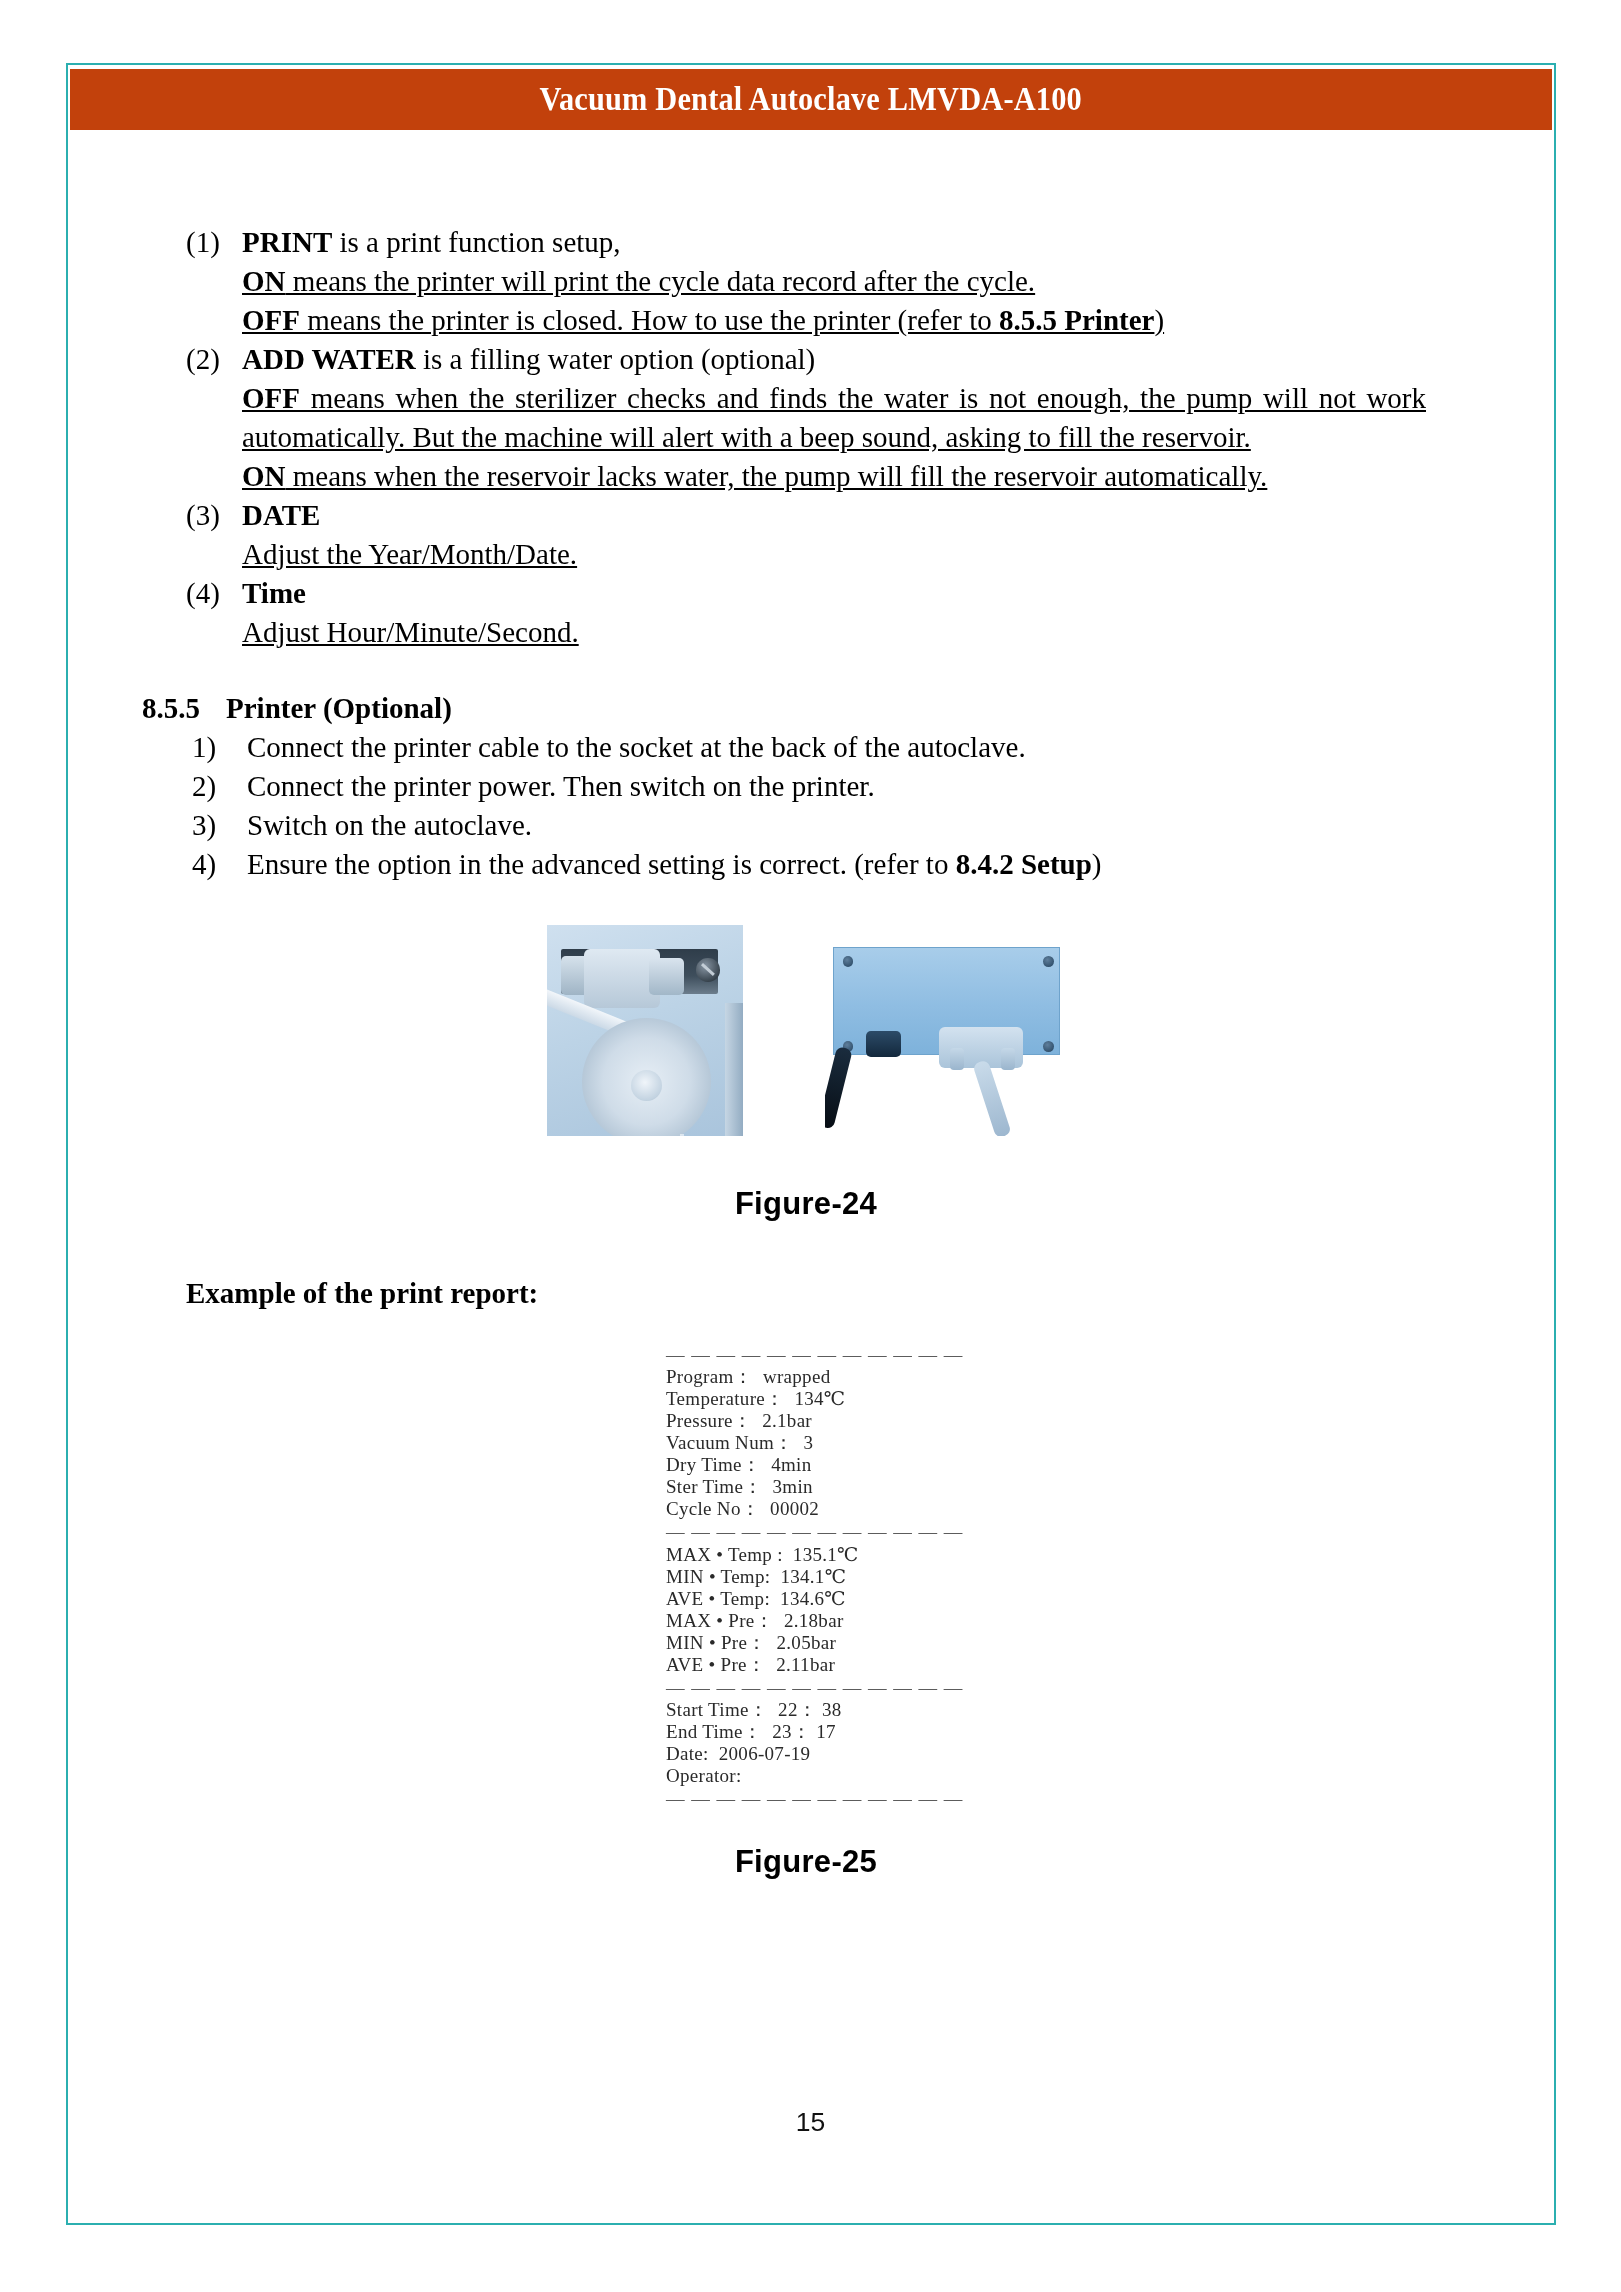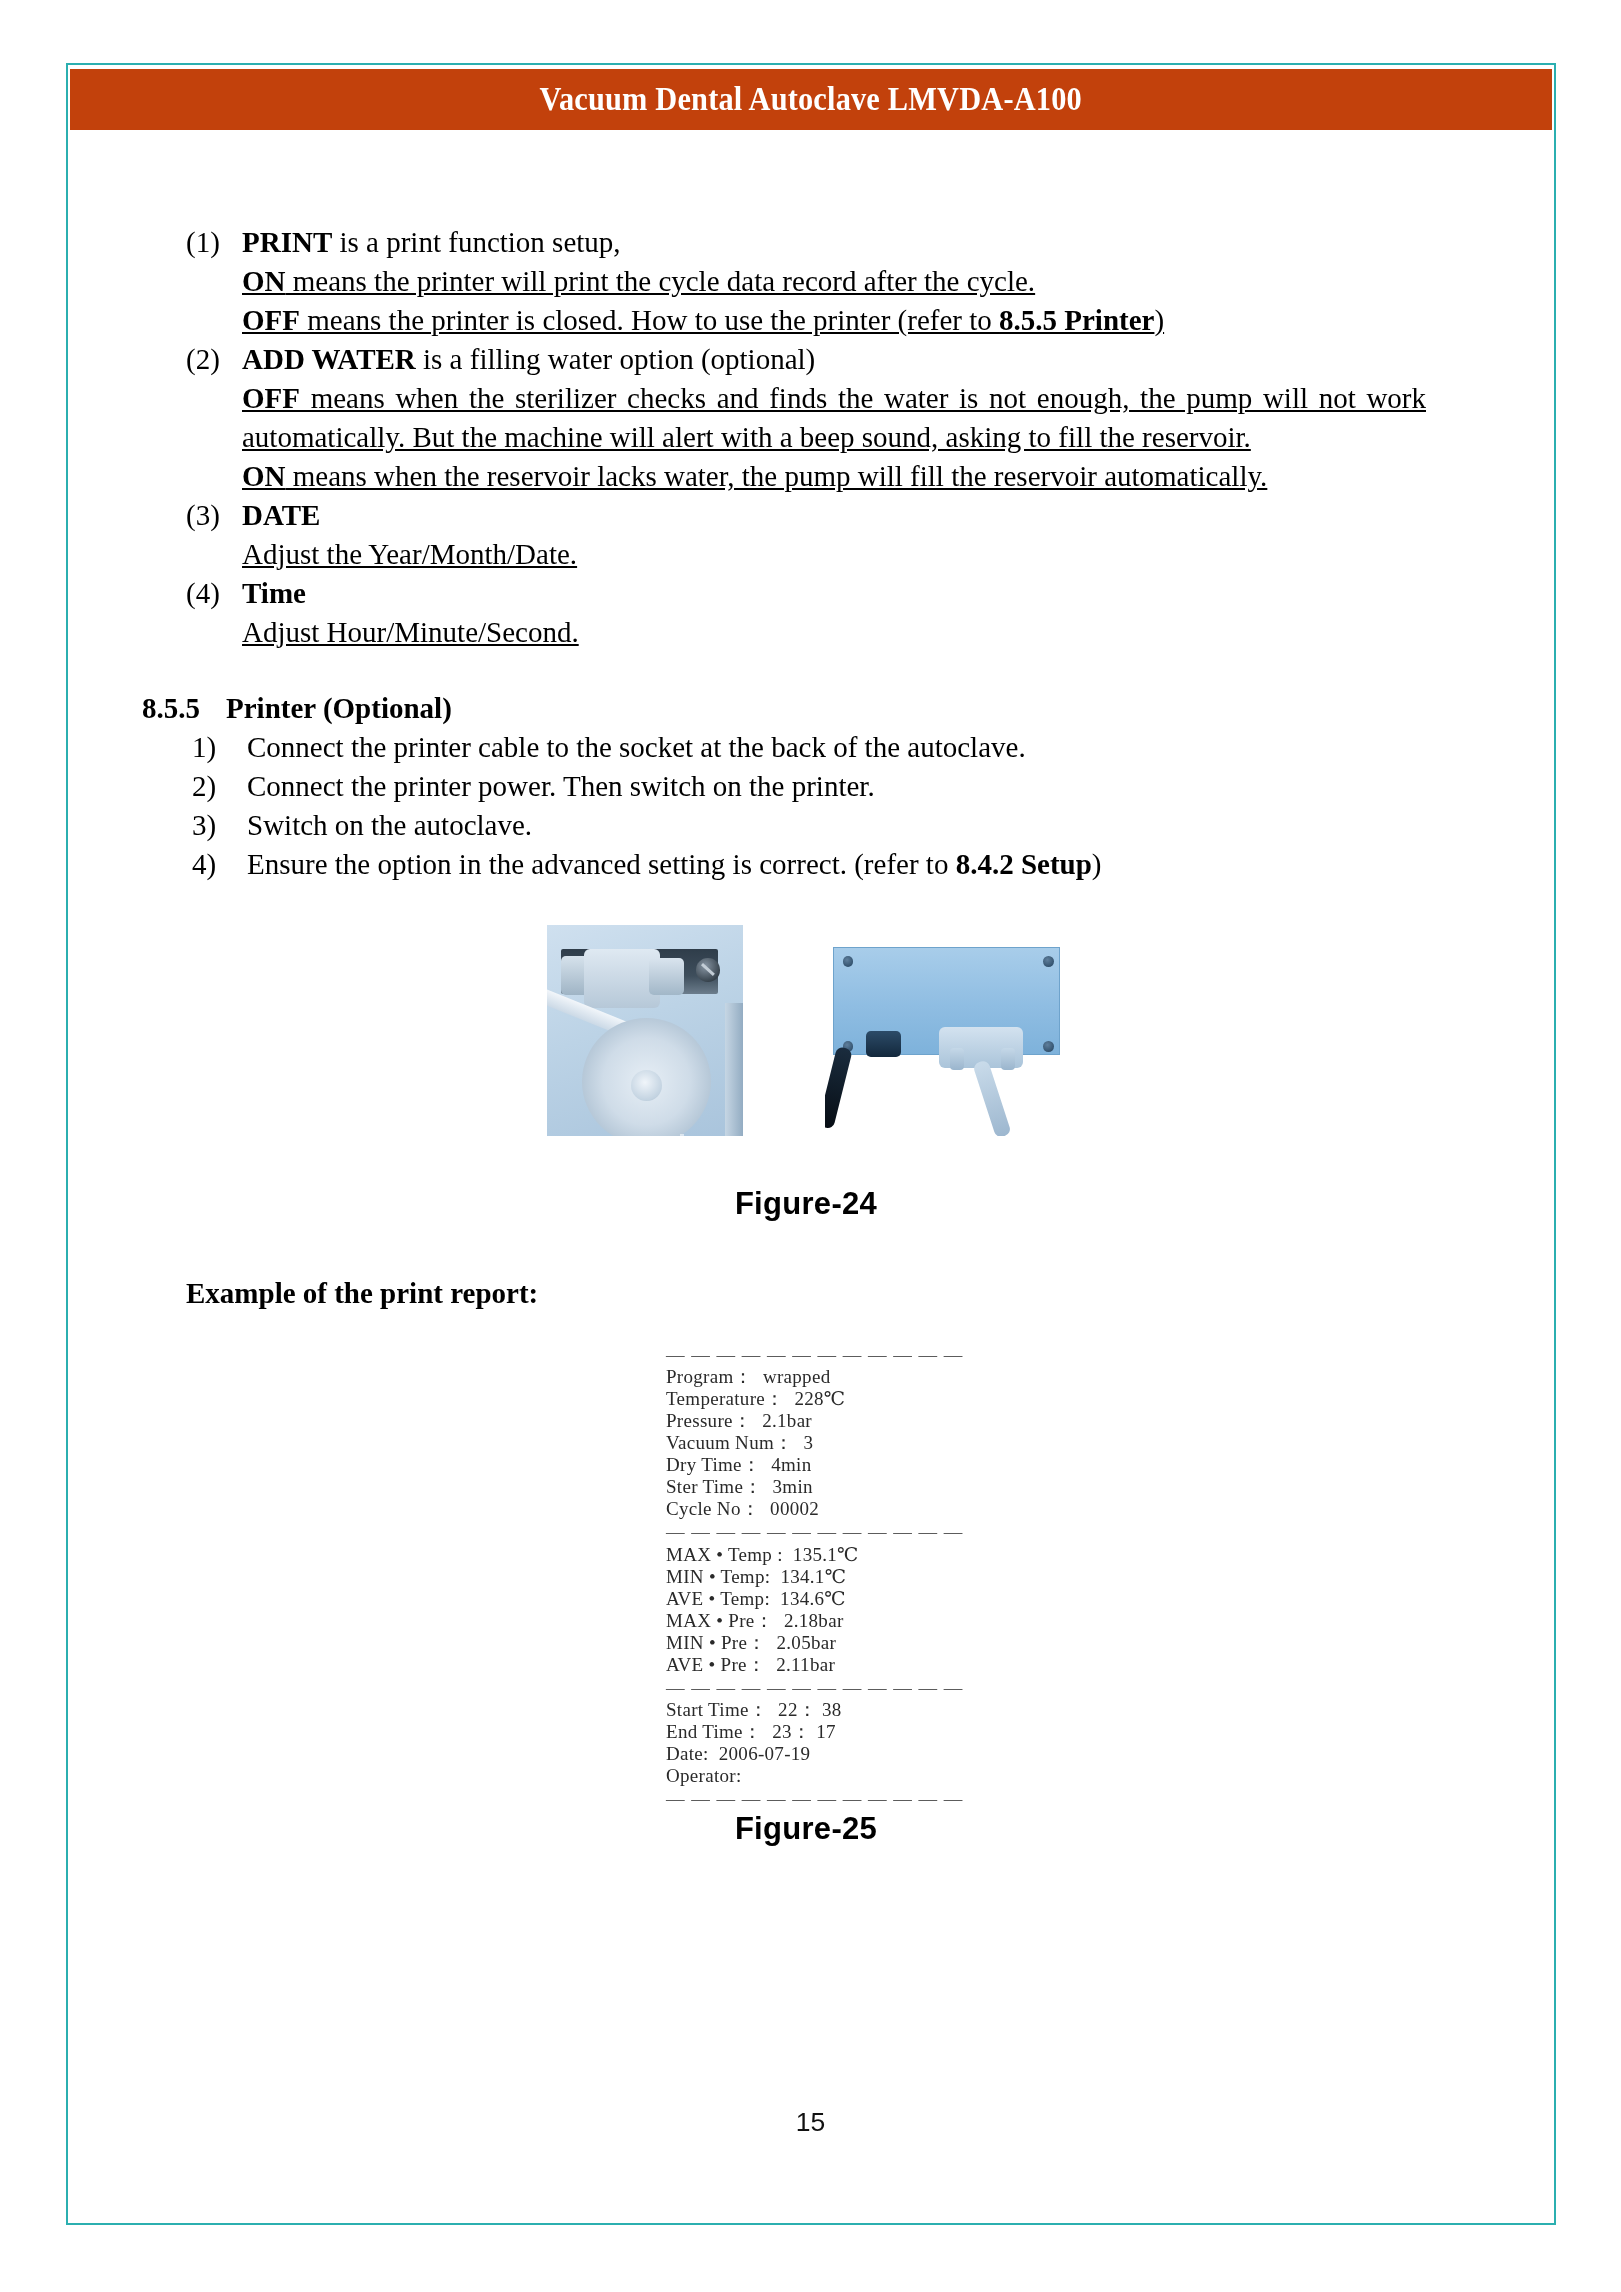--- a/index.html
+++ b/index.html
@@ -282,21 +282,21 @@
   }
   #print-report .sep {
     color: #555;
     letter-spacing: 1px;
     white-space: nowrap;
     font-size: 18.6px;
     line-height: 23.5px;
   }
   #print-report .rline { white-space: pre; }
 
-  #figure25-caption { }
+  #figure25-caption { margin-top: 33px; }
 
   
   #page-number {
     position: absolute;
     left: 0;
     right: 0;
     top: 2107px;
     text-align: center;
     font-family: "Liberation Sans", "DejaVu Sans", sans-serif;
     font-size: 26.5px;
@@ -403,21 +403,21 @@
     </div>
   </div>
 
   <div id="figure24-caption" class="fig-caption">Figure-24</div>
 
   <div id="example-heading">Example of the print report:</div>
 
   <div id="print-report">
     <div class="sep">— — — — — — — — — — — —</div>
     <div class="rline">Program：  wrapped</div>
-    <div class="rline">Temperature：  228℃</div>
+    <div class="rline">Temperature：  134℃</div>
     <div class="rline">Pressure：  2.1bar</div>
     <div class="rline">Vacuum Num：  3</div>
     <div class="rline">Dry Time：  4min</div>
     <div class="rline">Ster Time：  3min</div>
     <div class="rline">Cycle No：  00002</div>
 
     <div class="sep">— — — — — — — — — — — —</div>
     <div class="rline">MAX • Temp :  135.1℃</div>
     <div class="rline">MIN • Temp:  134.1℃</div>
     <div class="rline">AVE • Temp:  134.6℃</div>

